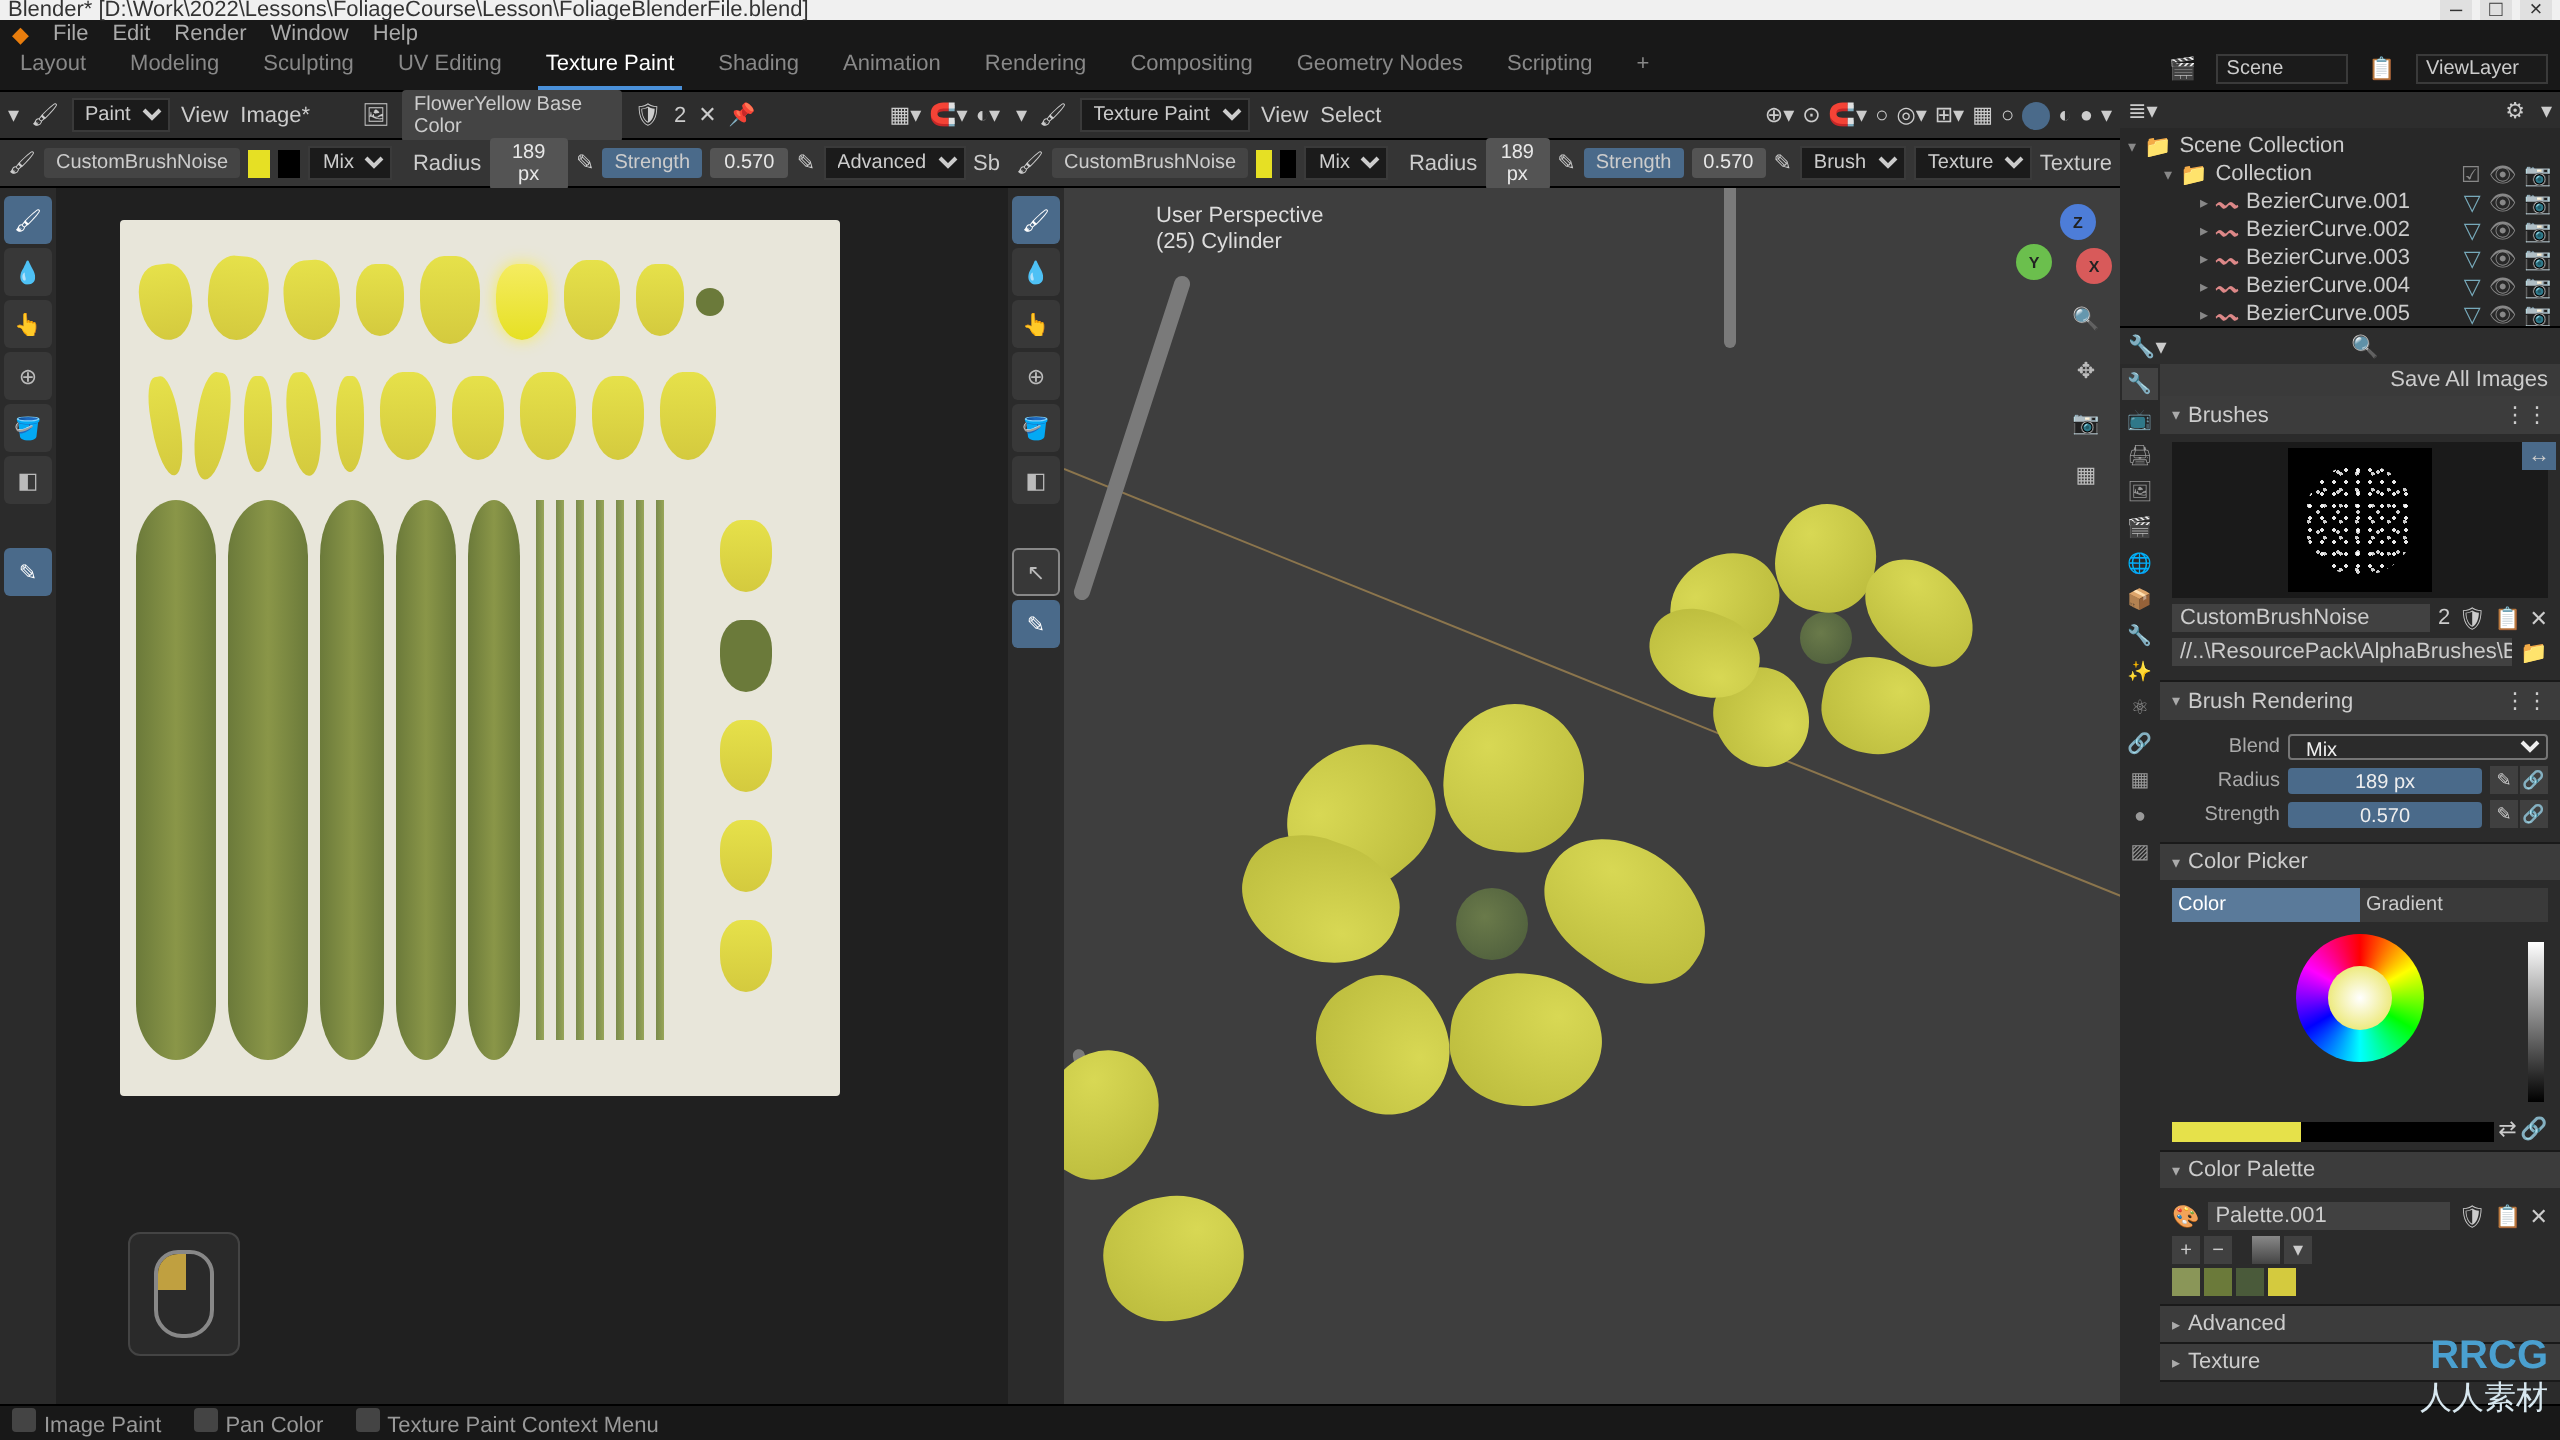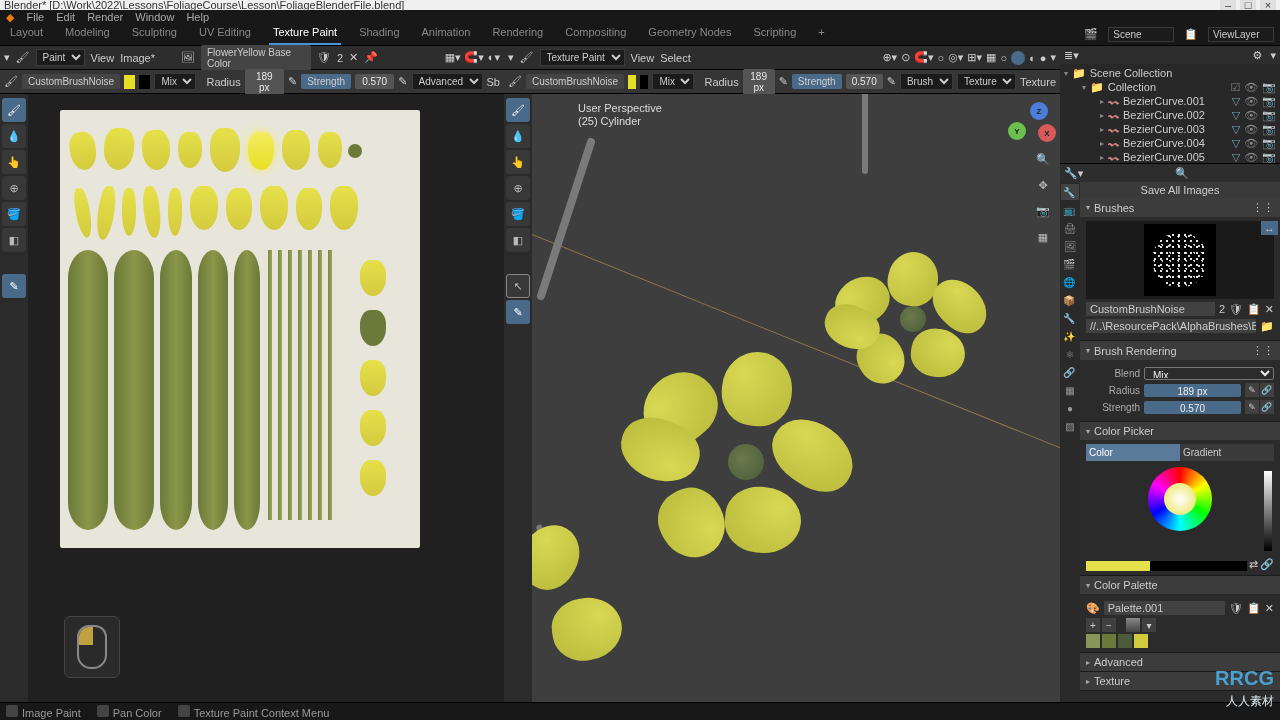--- a/index.html
+++ b/index.html
@@ -96,21 +96,21 @@
 .palette-btns .pb { width: 14px; height: 14px; background: #404040; display: flex; align-items: center; justify-content: center; font-size: 10px; }
 
 .status-bar { height: 18px; background: #181818; display: flex; align-items: center; padding: 0 6px; gap: 16px; color: #999; font-size: 9px; border-top: 1px solid #000; }
 .status-bar .sb-icon { width: 12px; height: 12px; background: #444; border-radius: 2px; margin-right: 4px; display: inline-block; }
 .status-bar .sb-right { margin-left: auto; }
 
 .hline { position: absolute; height: 1px; background: rgba(255,200,100,0.4); transform-origin: left; }
 .gray-stroke { position: absolute; background: #7a7a7a; border-radius: 4px; }
 
 .logo-badge { position: absolute; right: 6px; bottom: 30px; color: #4aa0d0; font-size: 20px; font-weight: bold; }
-.logo-text { position: absolute; right: 6px; bottom: 10px; color: #d8e8f0; font-size: 12px; }
+.logo-text { position: absolute; right: 6px; bottom: 10px; color: #d8e8f0; font-size: 16px; }
 </style>
 </head>
 <body>
 
 <div class="title-bar">
   <span>Blender* [D:\Work\2022\Lessons\FoliageCourse\Lesson\FoliageBlenderFile.blend]</span>
   <div class="win-controls">
     <div class="win-btn">–</div>
     <div class="win-btn">□</div>
     <div class="win-btn">×</div>
@@ -442,21 +442,21 @@
         <div class="pt">📦</div>
         <div class="pt">🔧</div>
         <div class="pt">✨</div>
         <div class="pt">⚛</div>
         <div class="pt">🔗</div>
         <div class="pt">▦</div>
         <div class="pt">●</div>
         <div class="pt">▨</div>
       </div>
       <div class="props-body">
-        <div style="background:#3a3a3a;padding:2px 6px;text-align:center">Save All Images</div>
+        <div style="background:#3a3a3a;padding:2px 6px;text-align:right">Save All Images</div>
         <div class="panel">
           <div class="panel-h">
               <span>Brushes</span>
               <span style="margin-left:auto">⋮⋮</span>
             </div>
           <div class="panel-b" style="position:relative">
             <div style="background:#1a1a1a;height:78px;display:flex;align-items:center;justify-content:center">
                 <div class="brush-preview">
                   <div class="dots"></div>
                 </div>

